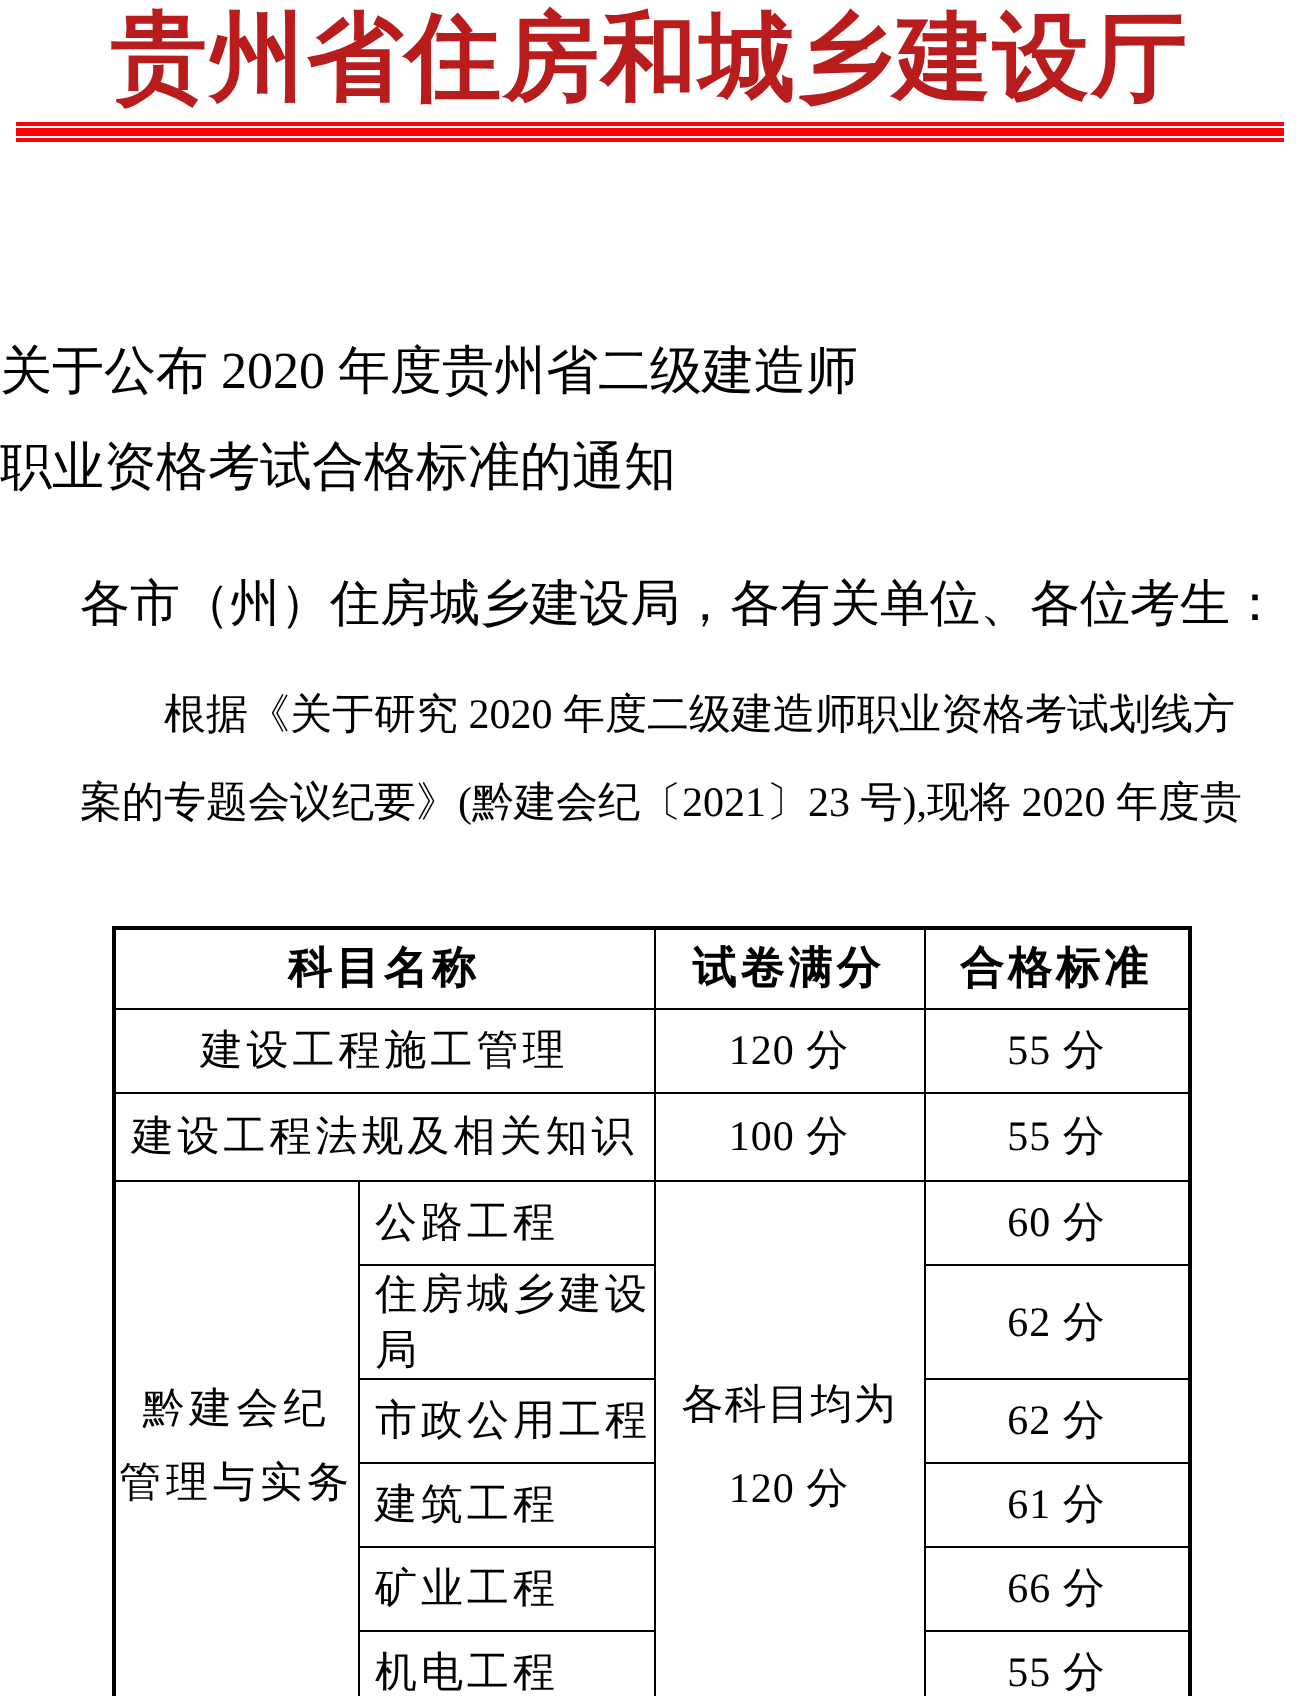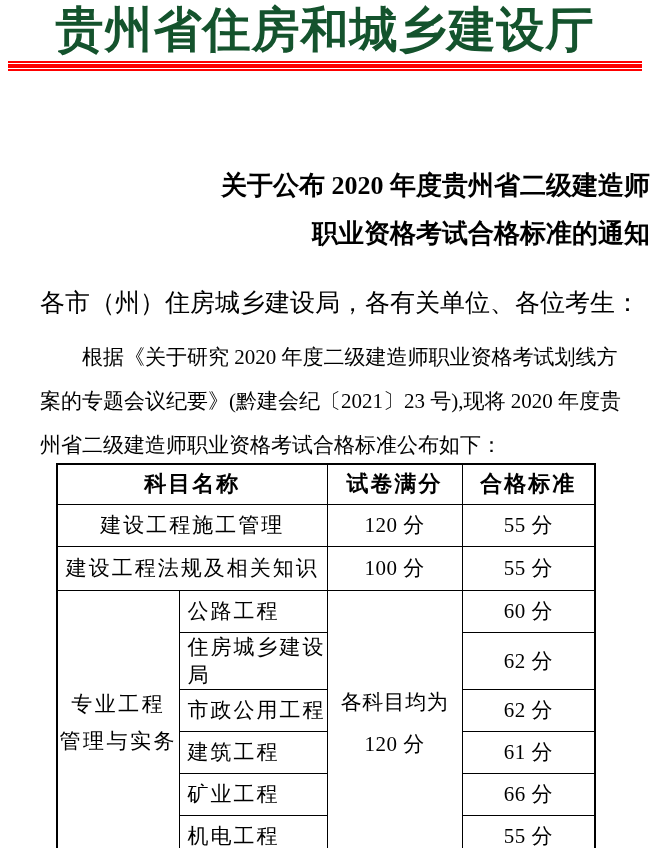--- a/index.html
+++ b/index.html
@@ -11,40 +11,40 @@
     background: #ffffff;
     overflow: hidden;
     font-family: "Liberation Serif", "DejaVu Serif", serif;
     color: #000000;
   }
   
   .org-title {
     position: absolute;
     top: 0; left: 0; right: 0;
     text-align: center;
-    color: #14532d;
+    color: #b91c1c;
     font-size: 48px;
     font-weight: bold;
     line-height: 60px;
     letter-spacing: 1px;
     white-space: nowrap;
   }
   .divider {
     position: absolute;
     top: 61px; left: 8px;
     width: 634px;
   }
   .divider .thin  { height: 2px; background: #fe0000; }
   .divider .thick { height: 4px; background: #fe0000; margin: 1px 0; }
   
   .doc-title {
     position: absolute;
     top: 162px; left: 0; right: 0;
-    text-align: right;
-    font-weight: bold;
+    text-align: left;
+    font-weight: normal;
     font-size: 26px;
     line-height: 48px;
   }
   .doc-title .t-line { white-space: nowrap; }
   
   .salutation {
     position: absolute;
     top: 281px; left: 40px; right: 30px;
     font-size: 25px;
     line-height: 44px;
@@ -108,21 +108,20 @@
   <div class="doc-title">
     <div class="t-line">关于公布 2020 年度贵州省二级建造师</div>
     <div class="t-line">职业资格考试合格标准的通知</div>
   </div>
 
   <div class="salutation">各市（州）住房城乡建设局，各有关单位、各位考生：</div>
 
   <div class="paragraph">
     <div class="p-line indent">根据《关于研究 2020 年度二级建造师职业资格考试划线方</div>
     <div class="p-line">案的专题会议纪要》(黔建会纪〔2021〕23 号),现将 2020 年度贵</div>
-    <div class="p-line">州省二级建造师职业资格考试合格标准公布如下：</div>
   </div>
 
   <table class="score-table">
     <colgroup>
       <col style="width:122px">
       <col style="width:148px">
       <col style="width:135px">
       <col style="width:133px">
     </colgroup>
     <thead>
@@ -138,21 +137,21 @@
         <td class="cell-score">120 分</td>
         <td class="cell-score">55 分</td>
       </tr>
       <tr class="row-h44">
         <td colspan="2" class="cell-name">建设工程法规及相关知识</td>
         <td class="cell-score">100 分</td>
         <td class="cell-score">55 分</td>
       </tr>
       <tr class="row-sub">
         <td rowspan="6" class="cell-group">
-          <div class="g-line">专业工程</div>
+          <div class="g-line">黔建会纪</div>
           <div class="g-line">管理与实务</div>
         </td>
         <td class="cell-sub">公路工程</td>
         <td rowspan="6" class="cell-mid cell-score">
           <div class="m-line">各科目均为</div>
           <div class="m-line">120 分</div>
         </td>
         <td class="cell-score">60 分</td>
       </tr>
       <tr class="row-sub">

